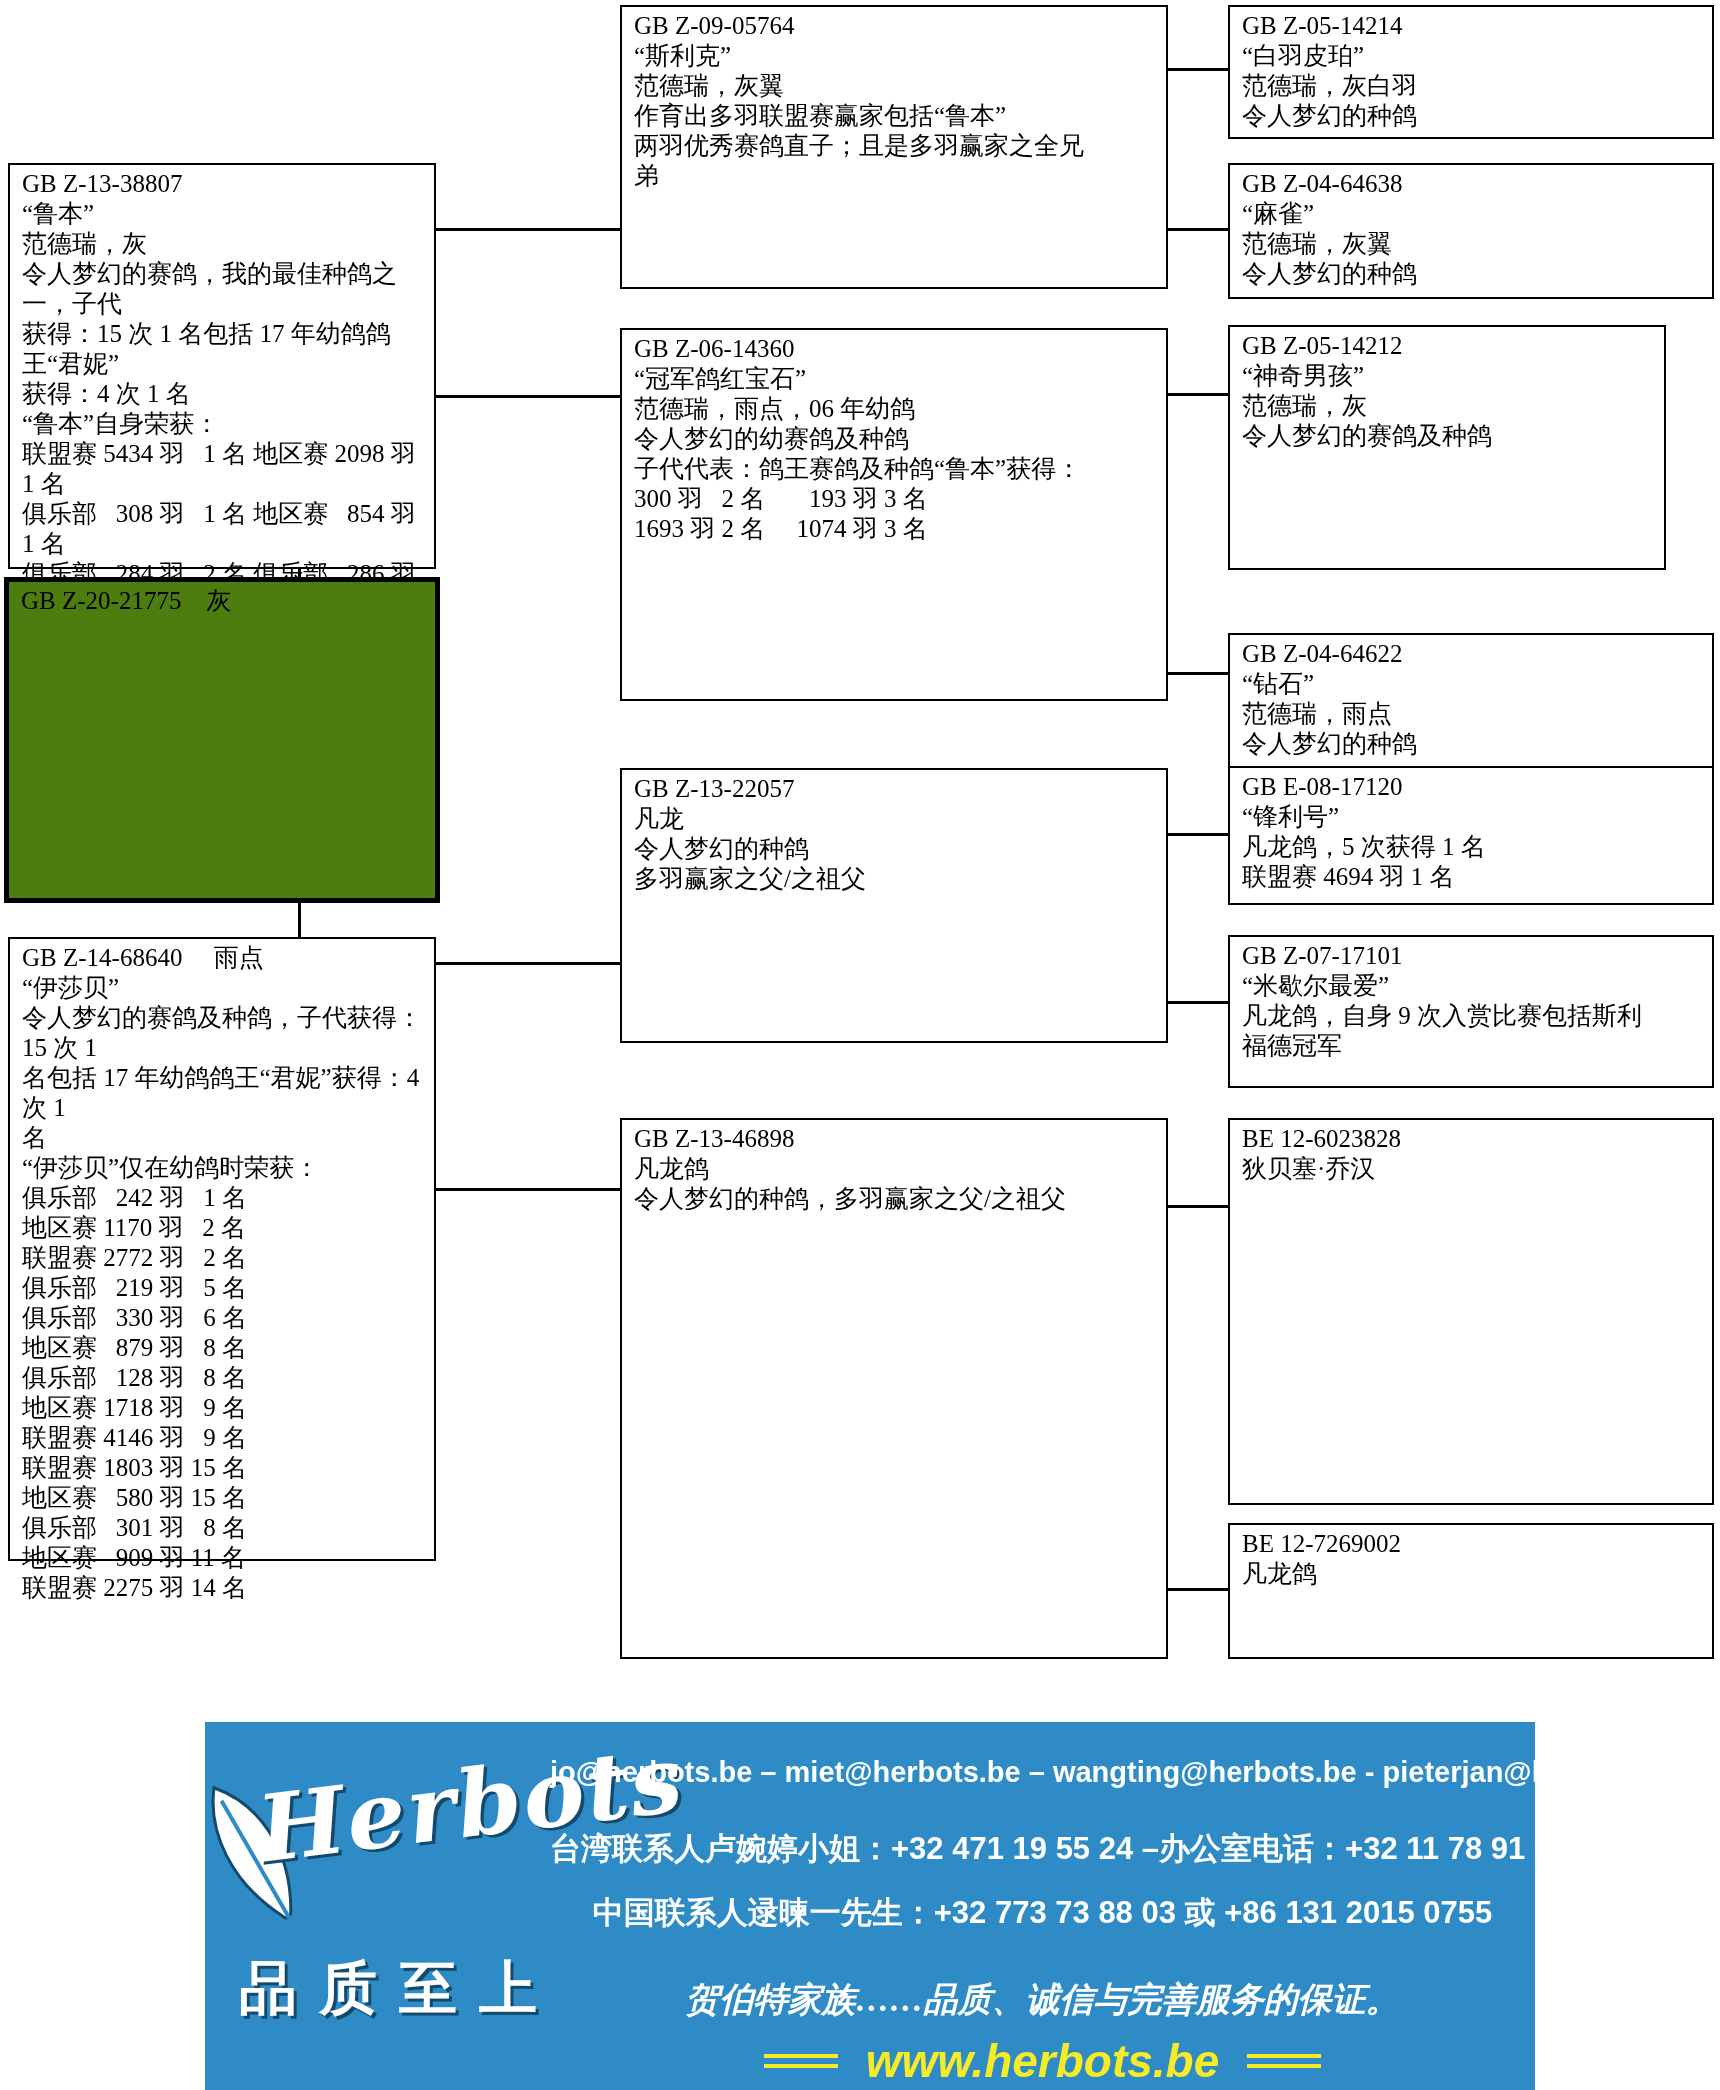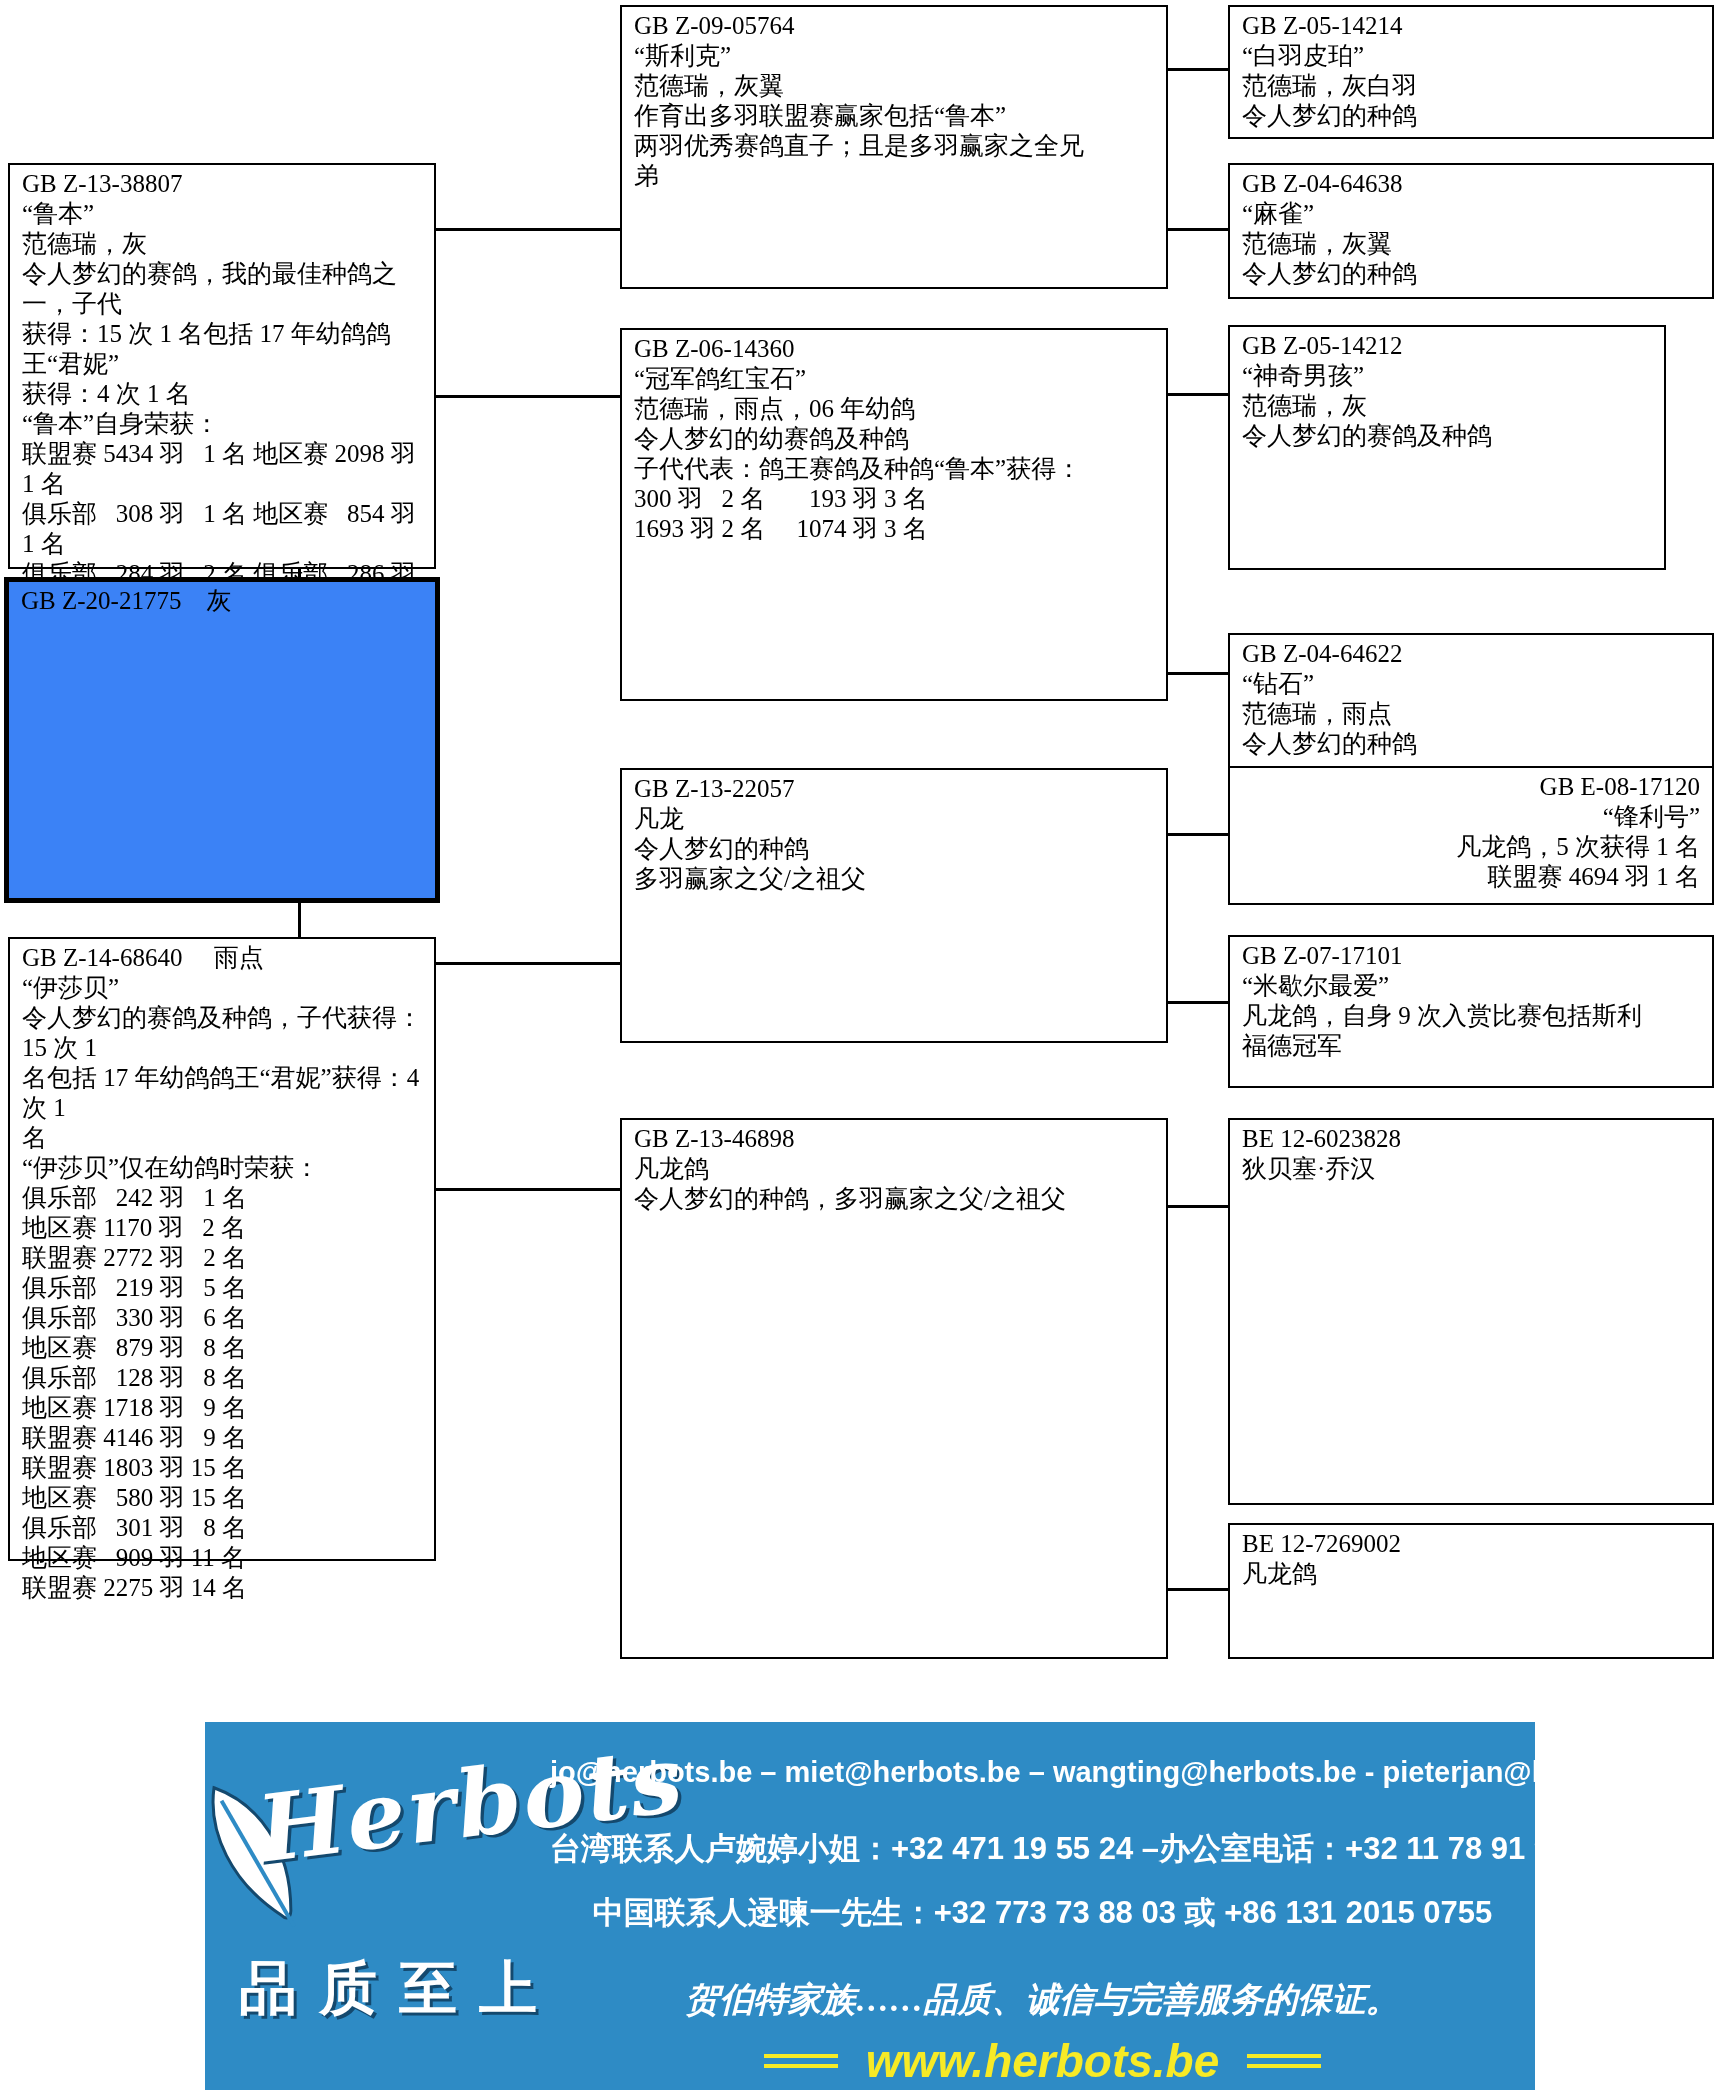--- a/index.html
+++ b/index.html
@@ -1,21 +1,21 @@
 <!DOCTYPE html>
 <html><head>
 <meta charset="utf-8">
 <style>
   html,body{margin:0;padding:0;background:#ffffff;}
   #stage{position:relative;width:1720px;height:2090px;background:#ffffff;overflow:hidden;
          font-family:"Liberation Serif","DejaVu Serif",serif;color:#000;}
   .pbox{position:absolute;border:2px solid #000;background:#fff;box-sizing:border-box;
         padding:4px 12px;font-size:25px;line-height:30px;white-space:pre-wrap;}
   .pbox .ln{white-space:pre-wrap;}
-  .subject{background:#3b82f6;border:5px solid #000;}
+  .subject{background:#4d7c0f;border:5px solid #000;}
   .conn-h{position:absolute;height:3px;background:#000;}
   .conn-v{position:absolute;width:3px;background:#000;}
   
   #banner{position:absolute;left:205px;top:1722px;width:1330px;height:368px;background:#2e8bc5;}
   #logo-wrap{position:absolute;left:18px;top:10px;width:360px;height:350px;color:#fff;}
   #logo-script{position:absolute;left:34px;top:18px;font-size:92px;font-weight:bold;font-style:italic;
                font-family:"DejaVu Serif","Liberation Serif",serif;transform:rotate(-7deg);
                text-shadow:3px 3px 0 #14496e;letter-spacing:2px;}
   #logo-feather{position:absolute;left:-14px;top:40px;transform:rotate(-30deg);}
   #logo-sub{position:absolute;left:16px;top:218px;font-size:58px;font-weight:bold;letter-spacing:22px;
@@ -54,21 +54,21 @@
   <div class="pbox" style="left:620px;top:1118px;width:548px;height:541px;"><div class="ln">GB Z-13-46898</div><div class="ln">凡龙鸽</div><div class="ln">令人梦幻的种鸽，多羽赢家之父/之祖父</div></div>
 
   <div class="pbox" style="left:1228px;top:5px;width:486px;height:134px;"><div class="ln">GB Z-05-14214</div><div class="ln">“白羽皮珀”</div><div class="ln">范德瑞，灰白羽</div><div class="ln">令人梦幻的种鸽</div></div>
 
   <div class="pbox" style="left:1228px;top:163px;width:486px;height:136px;"><div class="ln">GB Z-04-64638</div><div class="ln">“麻雀”</div><div class="ln">范德瑞，灰翼</div><div class="ln">令人梦幻的种鸽</div></div>
 
   <div class="pbox" style="left:1228px;top:325px;width:438px;height:245px;"><div class="ln">GB Z-05-14212</div><div class="ln">“神奇男孩”</div><div class="ln">范德瑞，灰</div><div class="ln">令人梦幻的赛鸽及种鸽</div></div>
 
   <div class="pbox" style="left:1228px;top:603px;width:486px;height:144px;margin-top:30px;"><div class="ln">GB Z-04-64622</div><div class="ln">“钻石”</div><div class="ln">范德瑞，雨点</div><div class="ln">令人梦幻的种鸽</div></div>
 
-  <div class="pbox" style="left:1228px;top:766px;width:486px;height:139px;text-align:right;"><div class="ln">GB E-08-17120</div><div class="ln">“锋利号”</div><div class="ln">凡龙鸽，5 次获得 1 名</div><div class="ln">联盟赛 4694 羽 1 名</div></div>
+  <div class="pbox" style="left:1228px;top:766px;width:486px;height:139px;"><div class="ln">GB E-08-17120</div><div class="ln">“锋利号”</div><div class="ln">凡龙鸽，5 次获得 1 名</div><div class="ln">联盟赛 4694 羽 1 名</div></div>
 
   <div class="pbox" style="left:1228px;top:935px;width:486px;height:153px;"><div class="ln">GB Z-07-17101</div><div class="ln">“米歇尔最爱”</div><div class="ln">凡龙鸽，自身 9 次入赏比赛包括斯利</div><div class="ln">福德冠军</div></div>
 
   <div class="pbox" style="left:1228px;top:1118px;width:486px;height:387px;"><div class="ln">BE 12-6023828</div><div class="ln">狄贝塞·乔汉</div></div>
 
   <div class="pbox" style="left:1228px;top:1523px;width:486px;height:136px;"><div class="ln">BE 12-7269002</div><div class="ln">凡龙鸽</div></div>
 
   <div class="conn-v" style="left:298px;top:569px;height:10px;"></div>
   <div class="conn-v" style="left:298px;top:901px;height:37px;"></div>
   <div class="conn-h" style="left:436px;top:228px;width:184px;"></div>

